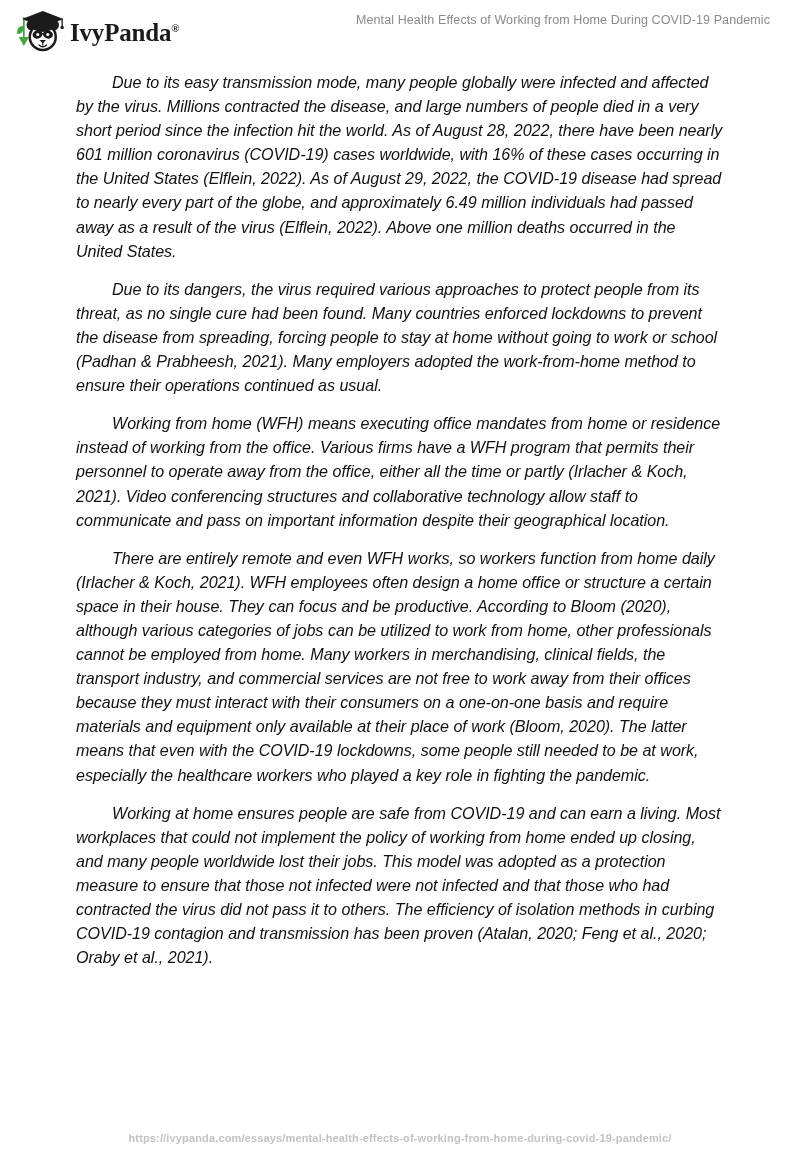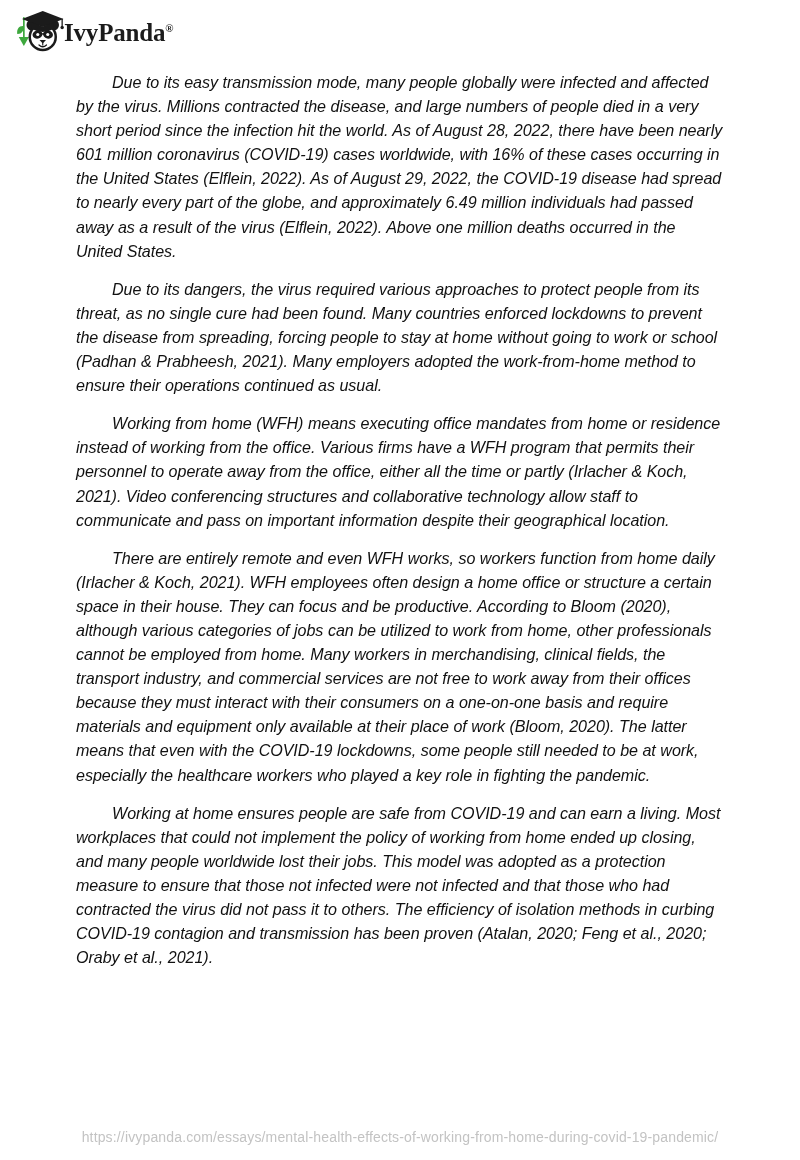--- a/index.html
+++ b/index.html
@@ -24,20 +24,21 @@
     width: 800px;
     height: 62px;
   }
 
   .brand {
     position: absolute;
     left: 12px;
     top: 9px;
     display: flex;
     align-items: center;
+    gap: 6px;
   }
 
   .brand-logo {
     width: 52px;
     height: 46px;
     display: block;
   }
 
   .brand-wordmark {
     font-family: "Liberation Serif", serif;
@@ -95,24 +96,25 @@
   
   .page-footer {
     position: absolute;
     left: 0;
     bottom: 14px;
     width: 800px;
     text-align: center;
   }
 
   .footer-url {
-    font-size: 14px;
+    font-size: 11px;
     color: #c3c3c3;
     letter-spacing: 0.15px;
     text-decoration: none;
+    font-weight: bold;
   }
 </style>
 </head>
 <body>
 
 <div class="page-header">
 
   <div class="brand">
     <span class="brand-logo-wrap">
       <svg class="brand-logo" viewBox="0 0 104 92" xmlns="http://www.w3.org/2000/svg" aria-hidden="true">
@@ -150,20 +152,21 @@
           <path d="M61.5 4 L103 20 L61.5 36 L20 20 Z"></path>
           <path d="M40 27 L40 40 q21.5 12 43 0 L83 27 L61.5 35 Z"></path>
           <rect x="99" y="19" width="2.6" height="16" rx="1.3"></rect>
           <circle cx="100.3" cy="37" r="3.4"></circle>
         </g>
       </svg>
     </span>
     <span class="brand-wordmark"><span>IvyPanda</span><span class="brand-reg">®</span></span>
   </div>
 
+  <div class="header-title">Mental Health Effects of Working from Home During COVID-19 Pandemic</div>
 </div>
 
 <div class="document-body">
   <p class="body-paragraph">Due to its easy transmission mode, many people globally were infected and affected by the virus. Millions contracted the disease, and large numbers of people died in a very short period since the infection hit the world. As of August 28, 2022, there have been nearly 601 million coronavirus (COVID-19) cases worldwide, with 16% of these cases occurring in the United States (Elflein, 2022). As of August 29, 2022, the COVID-19 disease had spread to nearly every part of the globe, and approximately 6.49 million individuals had passed away as a result of the virus (Elflein, 2022). Above one million deaths occurred in the United States.</p>
   <p class="body-paragraph">Due to its dangers, the virus required various approaches to protect people from its threat, as no single cure had been found. Many countries enforced lockdowns to prevent the disease from spreading, forcing people to stay at home without going to work or school (Padhan &amp; Prabheesh, 2021). Many employers adopted the work-from-home method to ensure their operations continued as usual.</p>
   <p class="body-paragraph">Working from home (WFH) means executing office mandates from home or residence instead of working from the office. Various firms have a WFH program that permits their personnel to operate away from the office, either all the time or partly (Irlacher &amp; Koch, 2021). Video conferencing structures and collaborative technology allow staff to communicate and pass on important information despite their geographical location.</p>
   <p class="body-paragraph">There are entirely remote and even WFH works, so workers function from home daily (Irlacher &amp; Koch, 2021). WFH employees often design a home office or structure a certain space in their house. They can focus and be productive. According to Bloom (2020), although various categories of jobs can be utilized to work from home, other professionals cannot be employed from home. Many workers in merchandising, clinical fields, the transport industry, and commercial services are not free to work away from their offices because they must interact with their consumers on a one-on-one basis and require materials and equipment only available at their place of work (Bloom, 2020). The latter means that even with the COVID-19 lockdowns, some people still needed to be at work, especially the healthcare workers who played a key role in fighting the pandemic.</p>
   <p class="body-paragraph">Working at home ensures people are safe from COVID-19 and can earn a living. Most workplaces that could not implement the policy of working from home ended up closing, and many people worldwide lost their jobs. This model was adopted as a protection measure to ensure that those not infected were not infected and that those who had contracted the virus did not pass it to others. The efficiency of isolation methods in curbing COVID-19 contagion and transmission has been proven (Atalan, 2020; Feng et al., 2020; Oraby et al., 2021).</p>
 </div>
 

